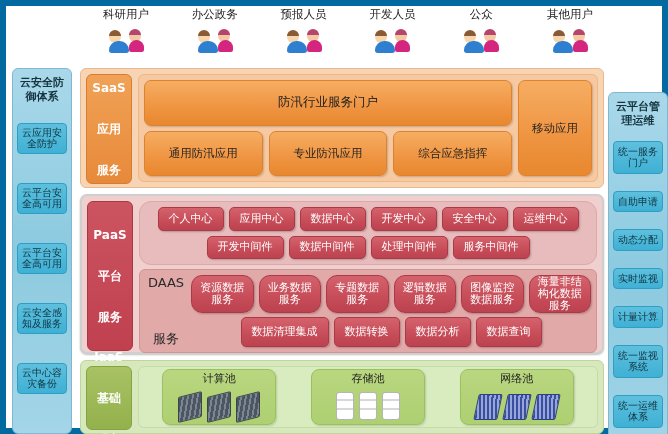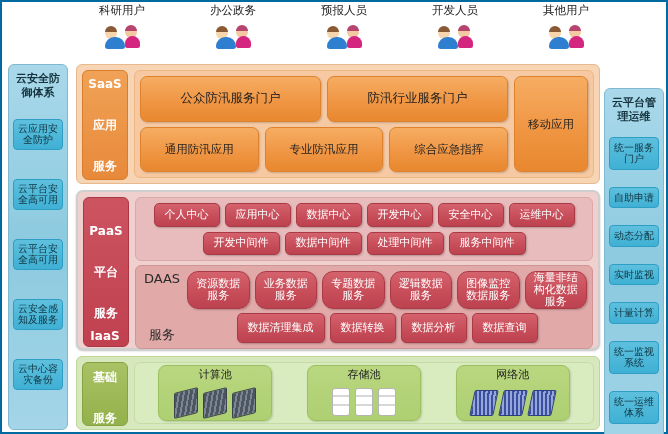--- a/index.html
+++ b/index.html
@@ -1,19 +1,19 @@
 <!DOCTYPE html>
 <html><head>
 <meta charset="utf-8">
 <style>
   html,body{margin:0;padding:0;background:#fff;}
   body{width:668px;height:434px;overflow:hidden;
        font-family:"DejaVu Sans","Liberation Sans",sans-serif;}
   #root{position:relative;width:668px;height:434px;box-sizing:border-box;
-        border:2px solid #0369a1;background:#ffffff;}
+        border:6px solid #0369a1;background:#ffffff;}
 
   
   .users{position:absolute;left:78px;top:2px;width:528px;height:55px;
          display:flex;justify-content:space-between;align-items:flex-start;}
   .user{width:84px;display:flex;flex-direction:column;align-items:center;}
   .user-label{font-size:11.5px;color:#1a1a1a;line-height:13px;white-space:nowrap;}
   .user-icon{position:relative;width:40px;height:30px;margin-top:2px;}
   .person{position:absolute;bottom:0;}
   .p-back{right:2px;bottom:1px;}
   .p-front{left:3px;bottom:0;}
@@ -65,41 +65,41 @@
   #mobile-app{width:72px;font-size:11.5px;}
 
   
   #band-paas{top:188px;height:160px;background:#f0cfcf;
              border:2px solid #cfcfcf;border-radius:7px;padding:5px;
              box-shadow:0 1px 2px rgba(0,0,0,.25);}
   #paas-label{height:148px;background:linear-gradient(180deg,#cc5460 0%,#c0404f 100%);
               border:1px solid #ab3644;}
   .paas-body{margin-left:52px;height:148px;display:flex;flex-direction:column;gap:4px;}
   .paas-up{flex:0 0 64px;background:#e8bcbc;border:1px solid #dca9a9;
-           border-radius:6px;padding:5px;box-sizing:border-box;
+           border-radius:12px;padding:5px;box-sizing:border-box;
            display:flex;flex-direction:column;gap:5px;}
   .paas-down{flex:1;background:#e2a9a9;border:1px solid #cf9595;border-radius:6px;
              padding:5px;box-sizing:border-box;display:flex;gap:4px;}
   .daas-label{width:42px;display:flex;flex-direction:column;align-items:center;
               justify-content:center;font-size:13px;color:#2a2a2a;line-height:16px;gap:40px;}
   .daas-main{flex:1;display:flex;flex-direction:column;gap:4px;}
   .rrow{display:flex;gap:5px;flex:1;justify-content:center;}
   .rbox{background:linear-gradient(180deg,#d4626c 0%,#c64c58 60%,#bd4250 100%);
         border:1px solid #ab3a47;border-radius:5px;color:#fff;font-size:11px;
         display:flex;align-items:center;justify-content:center;text-align:center;
         line-height:12px;padding:0 4px;box-shadow:1px 1px 2px rgba(0,0,0,.22);}
   .paas-up .rrow{justify-content:center;}
   .rbox.w1{flex:1;border-radius:11px;}
   .rbox.fix{flex:0 0 auto;padding:0 10px;}
 
   
   #band-iaas{top:354px;height:74px;background:#d6e8bc;
              border:1px solid #bcd69b;border-radius:6px;padding:5px;}
   #iaas-label{height:62px;background:linear-gradient(180deg,#a8c264 0%,#93b14c 100%);
-              border:1px solid #85a441;justify-content:flex-end;}
+              border:1px solid #85a441;}
   .iaas-body{margin-left:52px;height:62px;background:#d9ecc0;
              border:1px solid #c5dca6;border-radius:6px;
              display:flex;align-items:center;justify-content:space-around;
              box-sizing:border-box;padding:2px 6px;}
   .pool{width:112px;height:54px;background:linear-gradient(180deg,#b9d77f 0%,#aecf72 100%);
         border:1px solid #9cc05f;border-radius:8px;
         display:flex;flex-direction:column;align-items:center;
         box-shadow:1px 1px 2px rgba(0,0,0,.15);}
   .pool-title{font-size:11px;color:#222;line-height:15px;padding-top:1px;}
   .pool-icons{display:flex;gap:5px;align-items:flex-end;height:34px;}
@@ -187,20 +187,37 @@
           </div>
         <div class="person p-front">
             <div class="head" style="background:#f7d6ad">
               <div class="hair" style="background:#8a5a35"></div>
             </div>
             <div class="body" style="background:#2f7fd1"></div>
           </div>
       </div>
     </div>
 
+    <div class="user">
+      <div class="user-label">公众</div>
+      <div class="user-icon">
+        <div class="person p-back">
+            <div class="head" style="background:#f2c9a0">
+              <div class="hair" style="background:#b5446e"></div>
+            </div>
+            <div class="body" style="background:#d4257f;width:15px"></div>
+          </div>
+        <div class="person p-front">
+            <div class="head" style="background:#f7d6ad">
+              <div class="hair" style="background:#8a5a35"></div>
+            </div>
+            <div class="body" style="background:#2f7fd1"></div>
+          </div>
+      </div>
+    </div>
 
     <div class="user">
       <div class="user-label">其他用户</div>
       <div class="user-icon">
         <div class="person p-back">
             <div class="head" style="background:#f2c9a0">
               <div class="hair" style="background:#b5446e"></div>
             </div>
             <div class="body" style="background:#d4257f;width:15px"></div>
           </div>
@@ -240,21 +257,20 @@
 
   <div class="band" id="band-saas">
     <div class="band-label" id="saas-label">
       <span>SaaS</span>
       <span>应用</span>
       <span>服务</span>
     </div>
     <div class="saas-body">
       <div class="saas-main">
         <div class="saas-row">
-          <div class="obox" style="flex:1">公众防汛服务门户</div>
           <div class="obox" style="flex:1">防汛行业服务门户</div>
         </div>
         <div class="saas-row">
           <div class="obox small" style="flex:1">通用防汛应用</div>
           <div class="obox small" style="flex:1">专业防汛应用</div>
           <div class="obox small" style="flex:1">综合应急指挥</div>
         </div>
       </div>
       <div class="obox" id="mobile-app">移动应用</div>
     </div>

